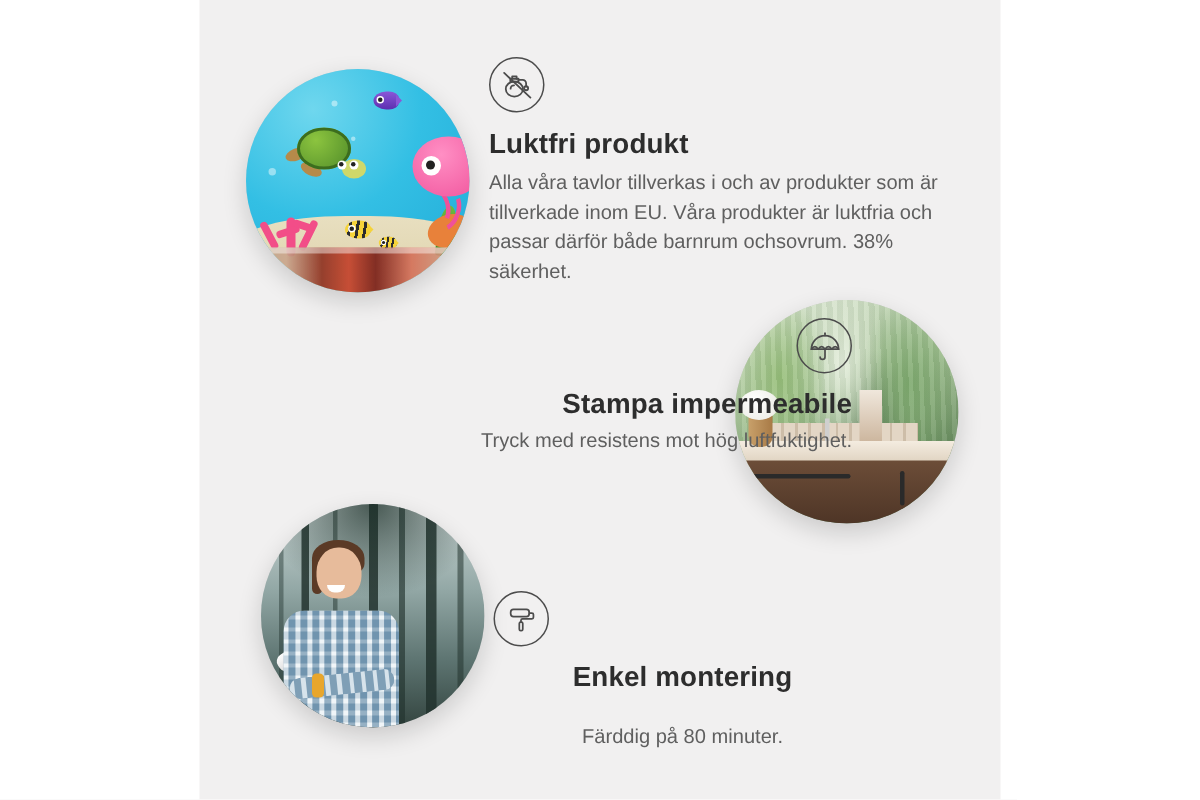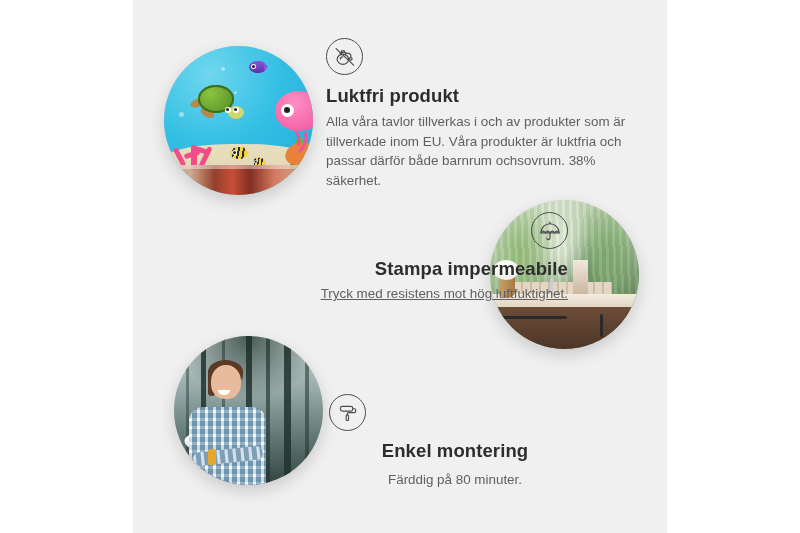--- a/index.html
+++ b/index.html
@@ -274,26 +274,26 @@
   }
 
   #feature-odor{left:193px;top:38px;width:300px;}
   #feature-odor .icon-circle{margin-bottom:9px;}
   #feature-odor .feat-title{margin-bottom:5px;}
 
   #feature-water{left:60px;top:212px;width:375px;text-align:right;}
   #feature-water .icon-wrap{display:flex;justify-content:flex-end;}
   #feature-water .icon-circle{margin-bottom:8px;}
   #feature-water .feat-title{margin-bottom:4px;}
-  #feature-water .feat-desc{text-align:right;text-decoration:underline;}
+  #feature-water .feat-desc{text-align:right;}
 
   #feature-mount{left:172px;top:394px;width:300px;text-align:center;}
   #feature-mount .icon-wrap{display:flex;justify-content:flex-start;padding-left:24px;}
   #feature-mount .icon-circle{margin-bottom:8px;}
-  #feature-mount .feat-title{margin-bottom:8px;}
+  #feature-mount .feat-title{margin-bottom:19px;}
 </style>
 </head>
 <body>
 
 <div id="stage">
   <div id="canvas">
 
     <div class="photo" id="photo-sea">
       <div class="inner">
         <div class="sky"></div>

